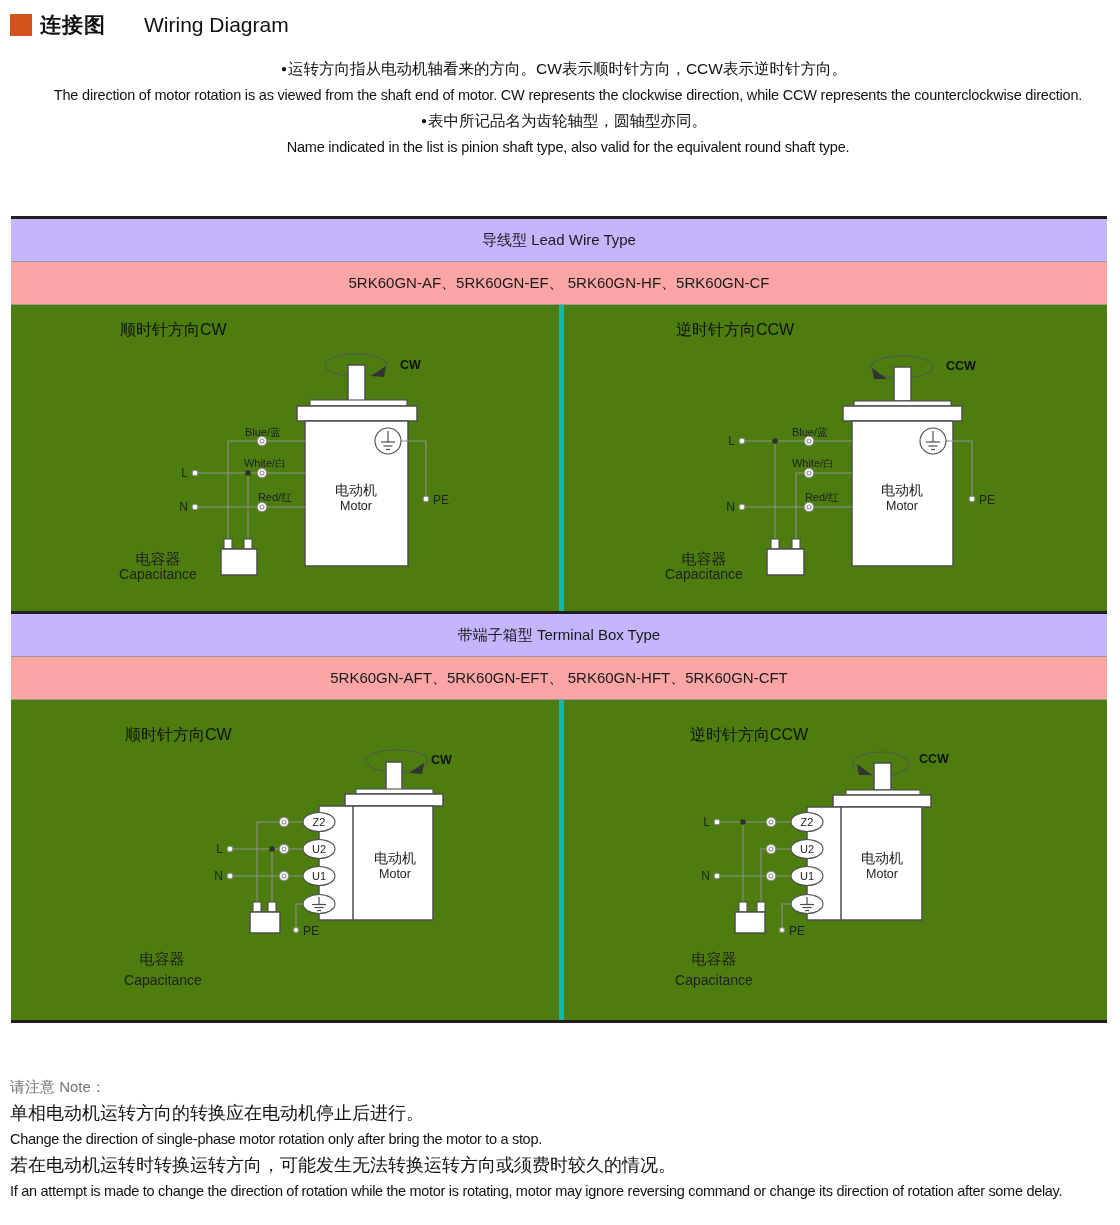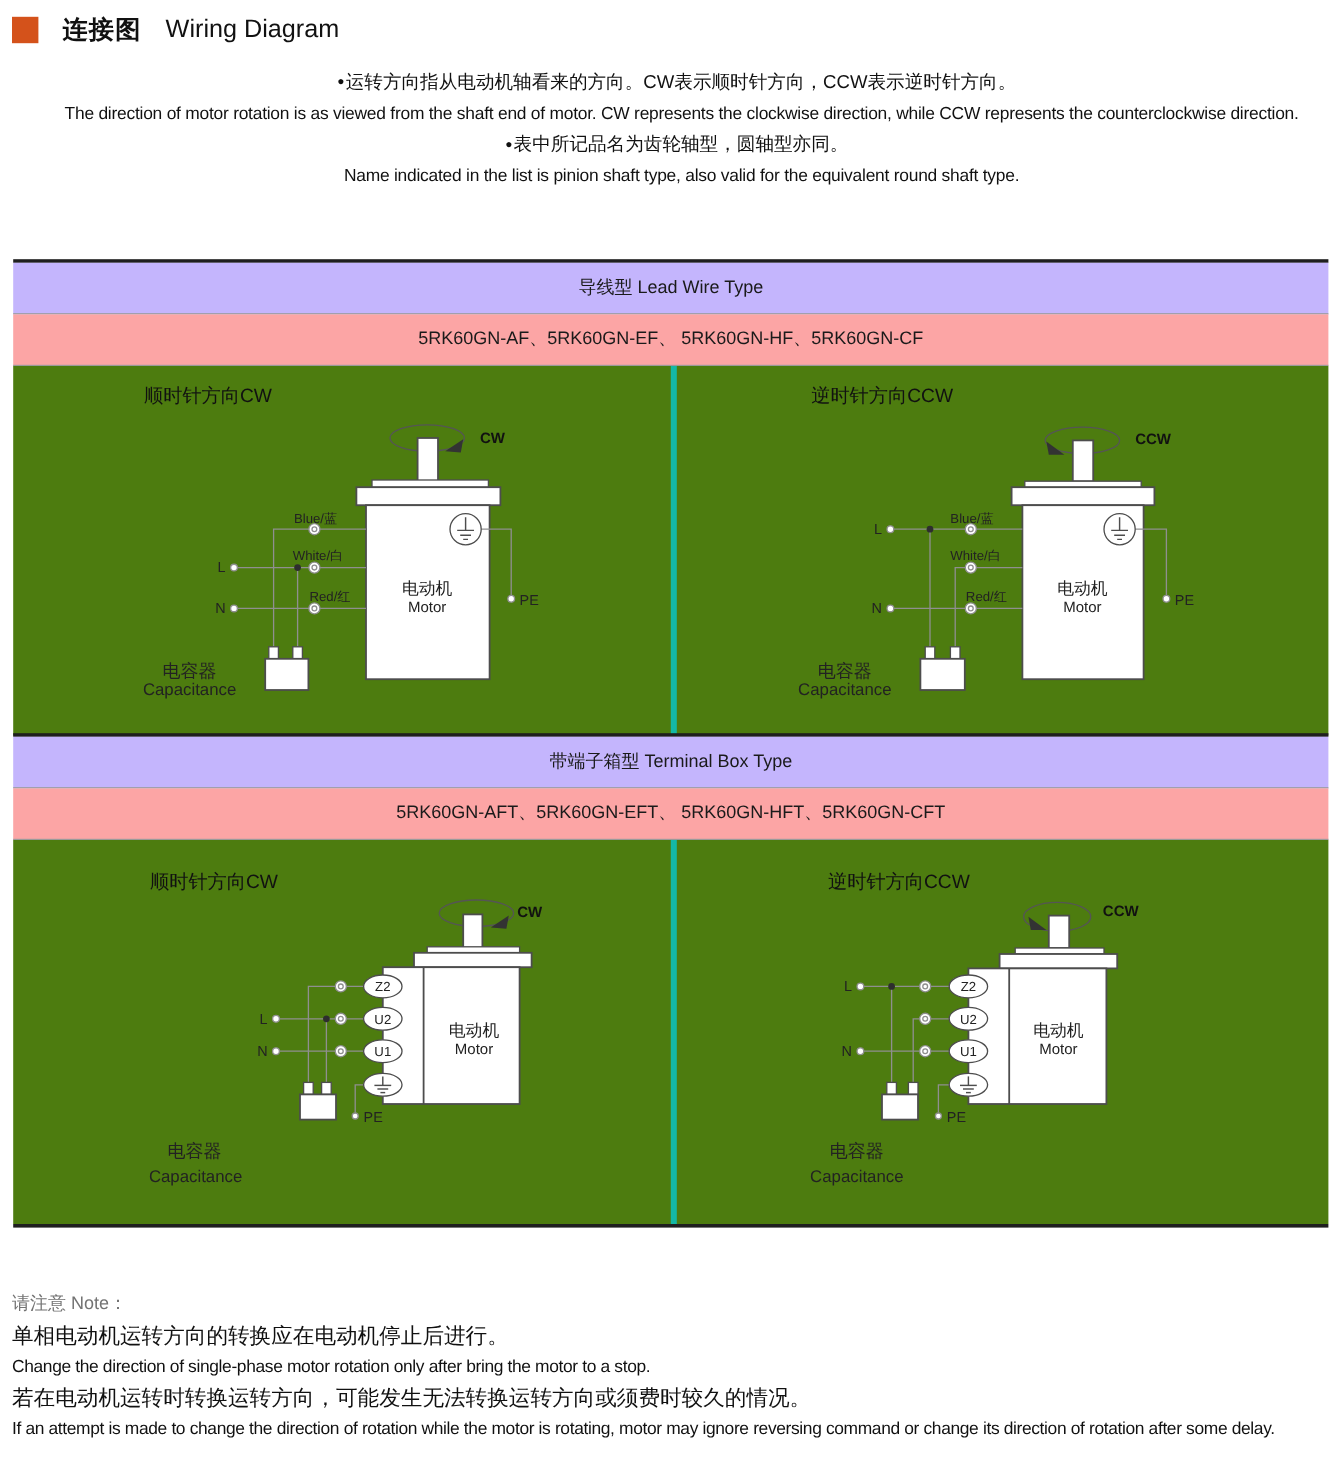--- a/index.html
+++ b/index.html
@@ -1,23 +1,23 @@
 <!DOCTYPE html>
 <html><head>
 <meta charset="utf-8">
 <style>
   html,body{margin:0;padding:0;background:#fff;}
   body{width:1120px;height:1225px;position:relative;font-family:"Liberation Sans",sans-serif;color:#111;}
   .page{position:absolute;inset:0;width:1120px;height:1225px;background:#fff;overflow:hidden;}
 
   
-  .h1row{position:absolute;top:11px;left:10px;display:flex;align-items:center;gap:20px;text-align:right;}
+  .h1row{position:absolute;top:11px;left:10px;display:flex;align-items:center;gap:8px;text-align:right;}
   .sq{width:22px;height:22px;background:#d4521b;flex:0 0 auto;}
   .t-zh{font-size:21px;font-weight:bold;letter-spacing:1px;}
-  .t-en{font-size:21px;font-weight:normal;}
+  .t-en{font-size:21px;font-weight:normal;margin-left:30px;}
 
   
   .intro{position:absolute;top:56px;left:10px;width:1108px;}
   .intro p{margin:0;white-space:nowrap;text-align:center;}
   .intro .zh{font-size:15.5px;line-height:26px;}
   .intro .en{font-size:14.5px;line-height:26px;margin-left:8px;letter-spacing:-0.2px;}
   .dot{font-size:10px;vertical-align:2px;margin-right:1px;}
 
   
   .wtable{position:absolute;left:11px;width:1096px;}

